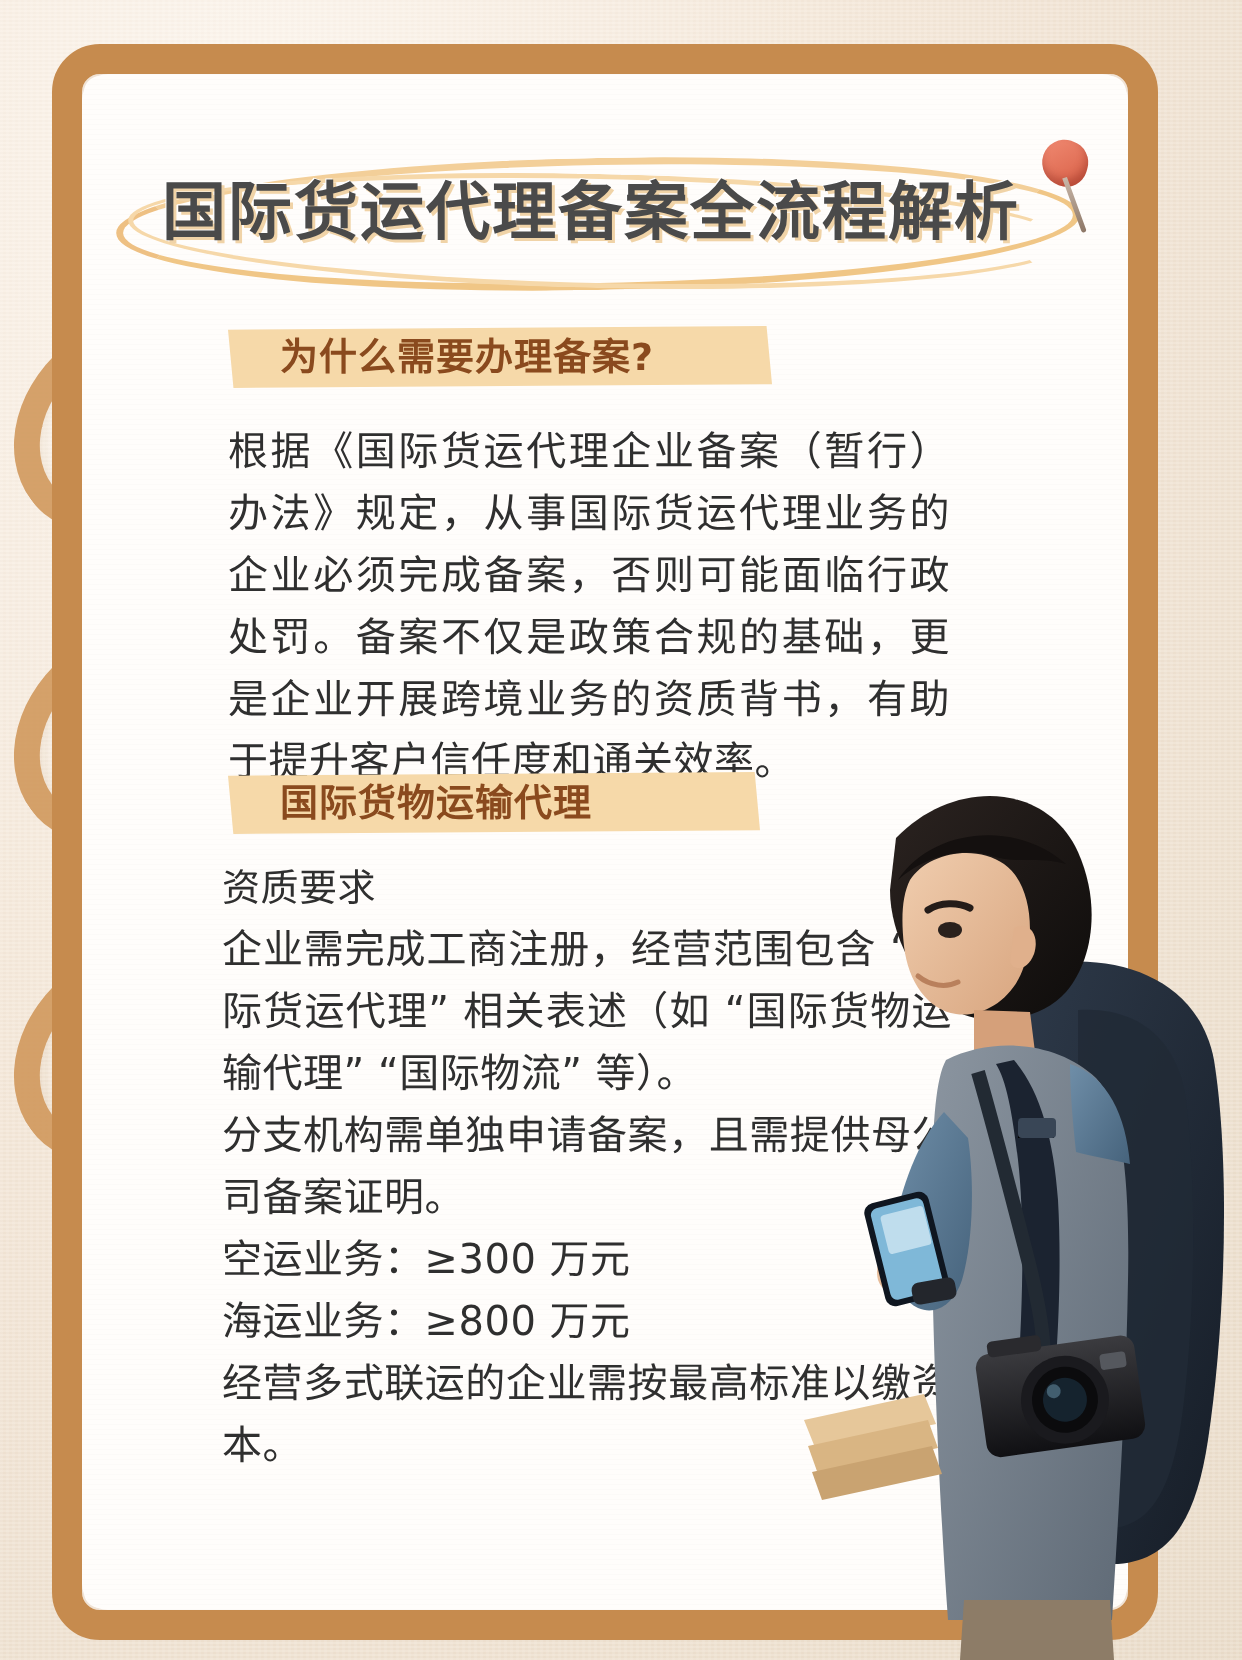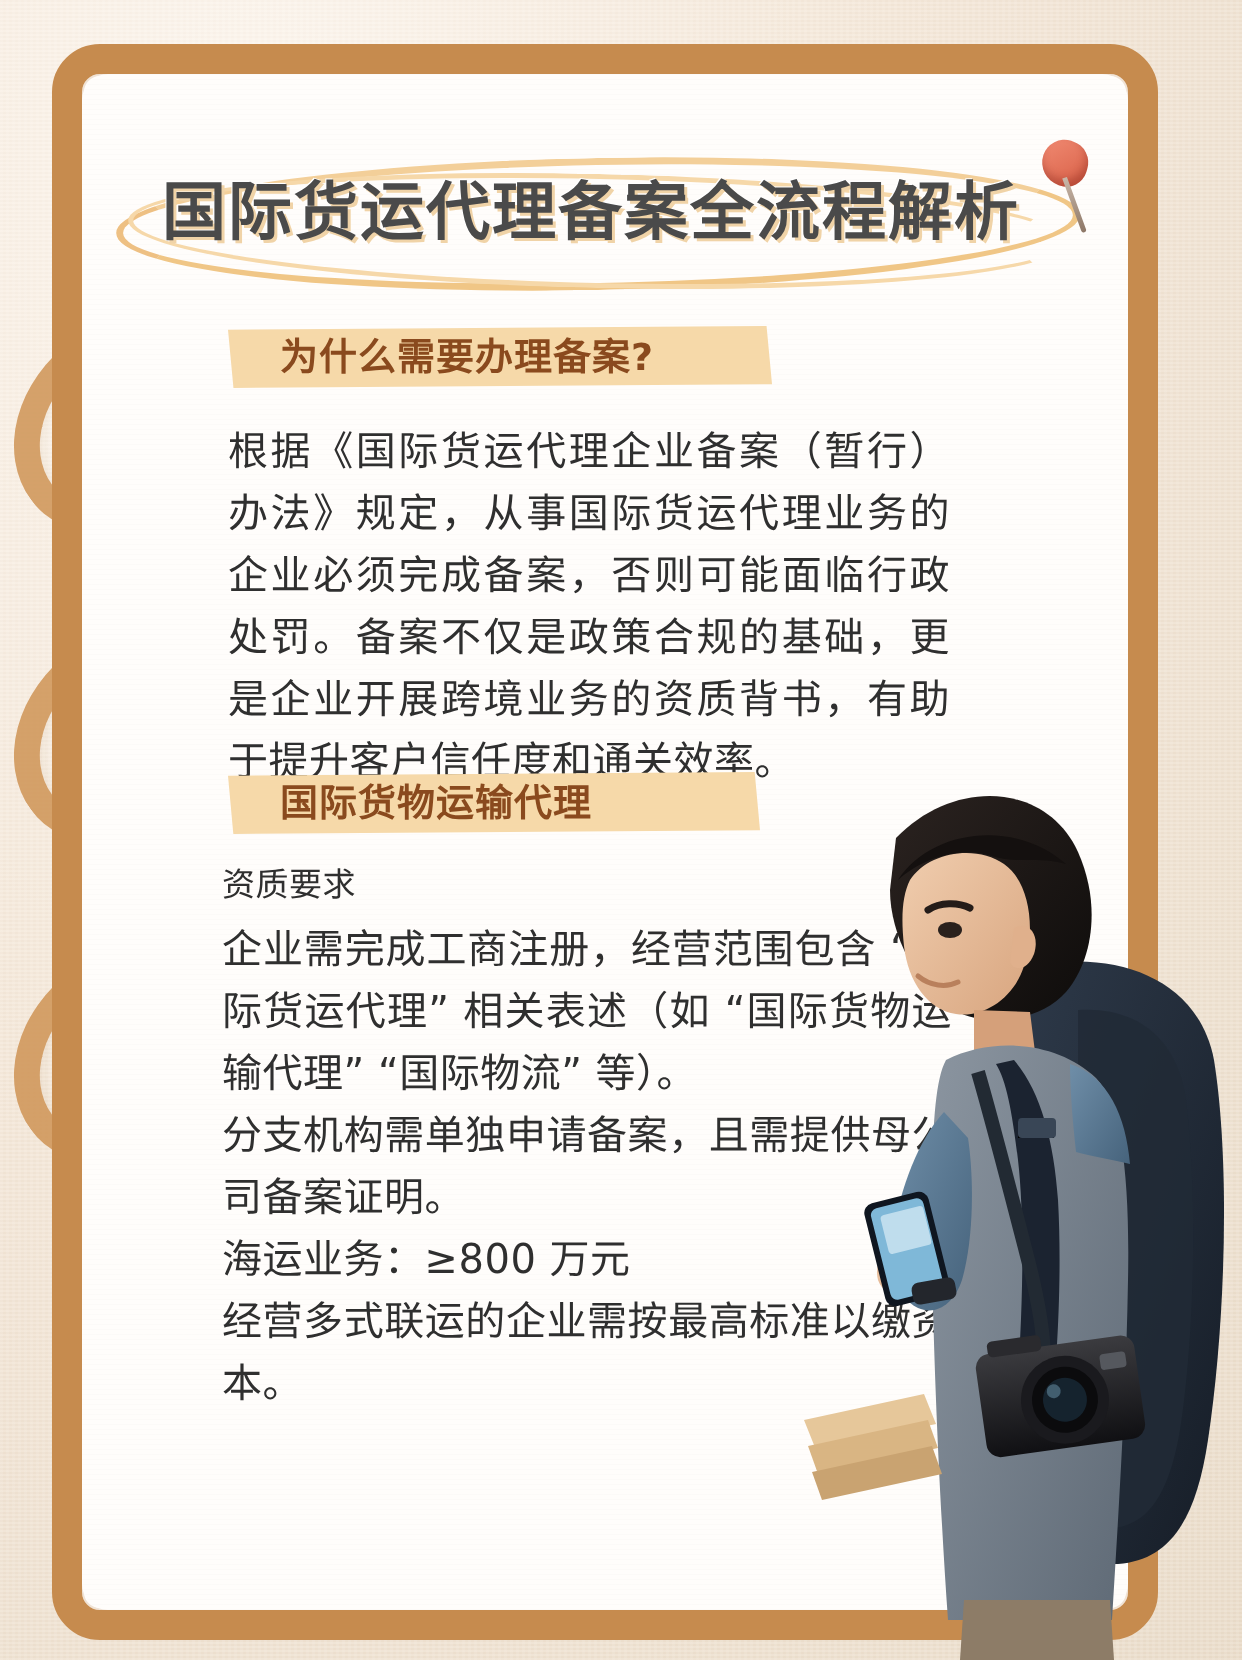--- a/index.html
+++ b/index.html
@@ -195,24 +195,23 @@
     top: 420px;
     width: 722px;
     margin-left: 6px;
   }
   .sec2 {
     left: 222px;
     top: 858px;
     width: 730px;
   }
   .sub-head {
-    font-size: 33px;
+    font-size: 38px;
     line-height: 60px;
     color: #2f2f2f;
-    font-family: Liberation Mono, monospace;
   }
   .line {
     font-size: 40px;
     line-height: 62px;
   }
   .money {
     font-family: "DejaVu Sans", "Liberation Sans", sans-serif;
   }
 
   
@@ -257,20 +256,21 @@
   <div class="banner b1">为什么需要办理备案?</div>
 
   <div class="body-text p-why">根据《国际货运代理企业备案（暂行）办法》规定，从事国际货运代理业务的企业必须完成备案，否则可能面临行政处罚。备案不仅是政策合规的基础，更是企业开展跨境业务的资质背书，有助于提升客户信任度和通关效率。</div>
 
   <div class="banner b2">国际货物运输代理</div>
 
   <div class="body-text sec2">
     <div class="sub-head">资质要求</div>
     <div class="line">企业需完成工商注册，经营范围包含 “国际货运代理” 相关表述（如 “国际货物运输代理” “国际物流” 等）。</div>
     <div class="line">分支机构需单独申请备案，且需提供母公司备案证明。</div>
+    <div class="line money">空运业务：≥300 万元</div>
     <div class="line money">海运业务：≥800 万元</div>
     <div class="line">经营多式联运的企业需按最高标准以缴资本。</div>
   </div>
 
   <div class="photo">
     <svg width="460" height="900" viewBox="0 0 460 900" xmlns="http://www.w3.org/2000/svg">
       <defs>
         <linearGradient id="skin" x1="0" y1="0" x2="1" y2="1">
           <stop offset="0%" stop-color="#f0cdae"></stop>
           <stop offset="100%" stop-color="#d8a57f"></stop>

